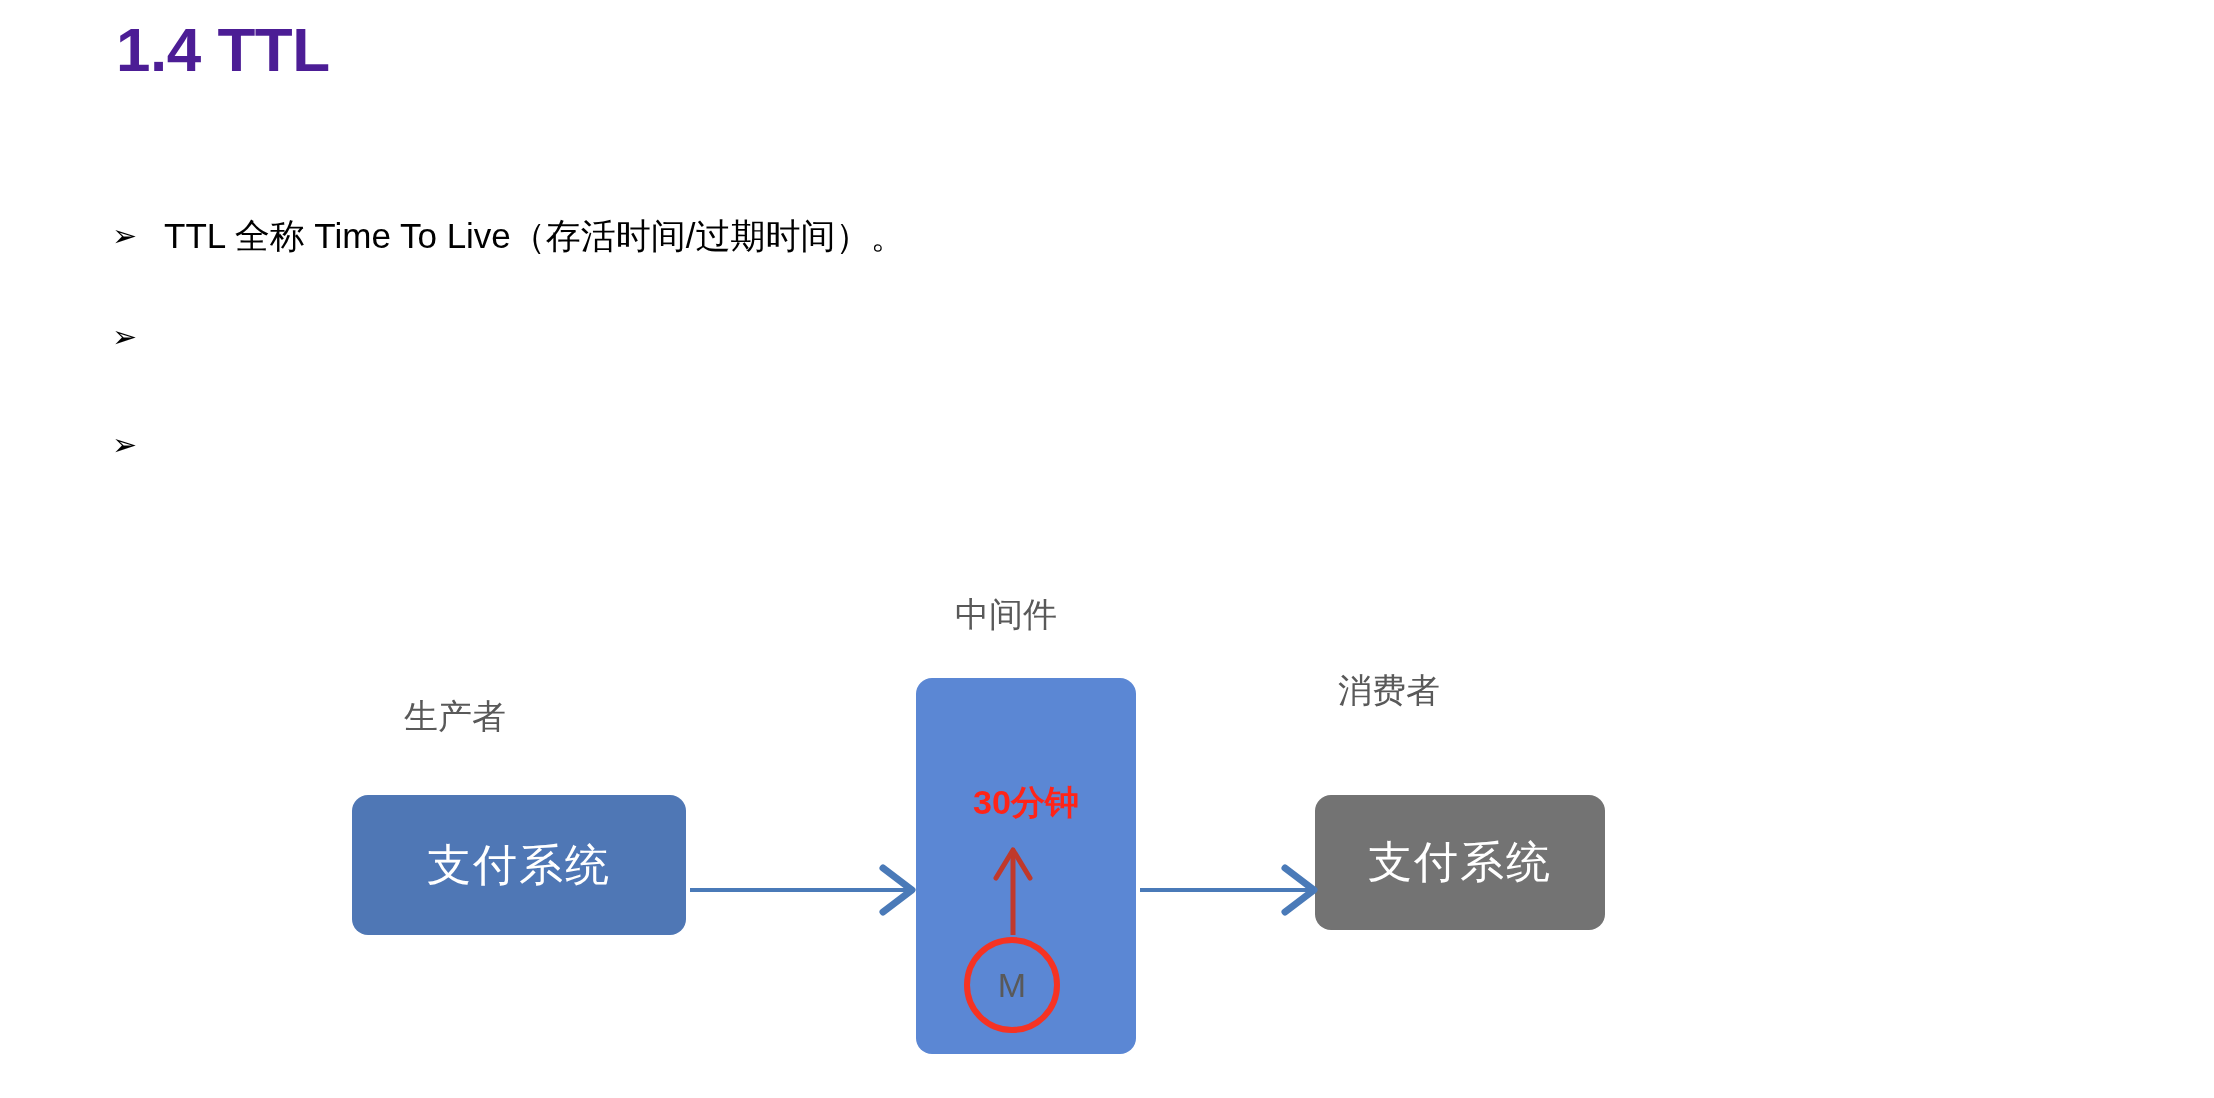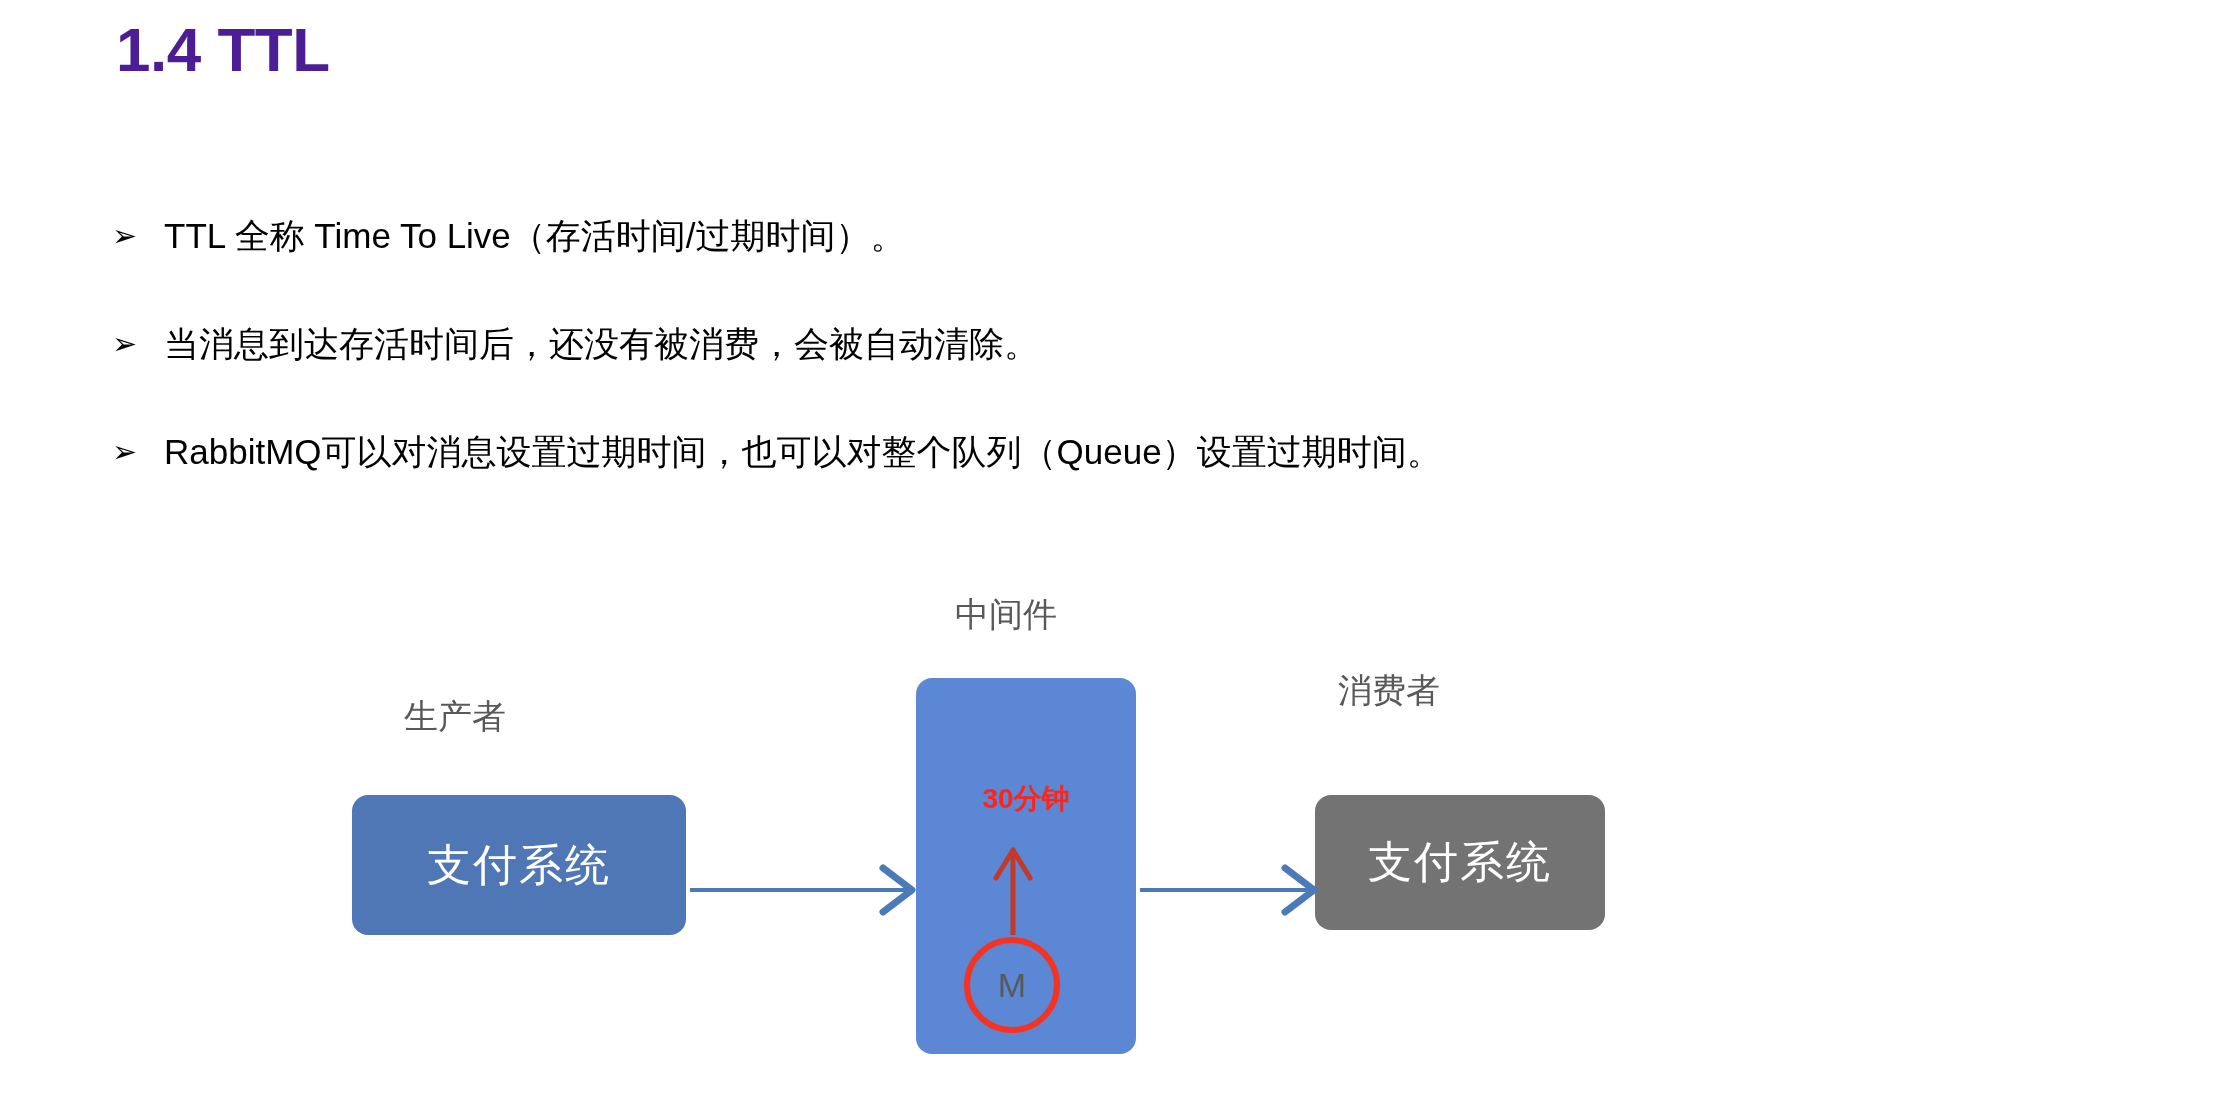--- a/index.html
+++ b/index.html
@@ -102,21 +102,21 @@
     background: #5B87D4;
     border-radius: 16px;
   }
 
   #ttl-text {
     position: absolute;
     left: 916px;
     top: 780px;
     width: 220px;
     text-align: center;
-    font-size: 28px;
+    font-size: 34px;
     font-weight: bold;
     color: #FF2418;
     white-space: nowrap;
   }
 
   
   #msg-node {
     position: absolute;
     left: 964px;
     top: 937px;
@@ -149,26 +149,24 @@
 
 <div id="bullet-list">
 
   <div class="bullet-row">
     <span class="bullet-marker">➢</span>
     <span class="bullet-text">TTL 全称 Time To Live（存活时间/过期时间）。</span>
   </div>
 
   <div class="bullet-row">
     <span class="bullet-marker">➢</span>
-    <span class="bullet-text">当消息到达存活时间后，还没有被消费，会被自动清除。</span>
   </div>
 
   <div class="bullet-row">
     <span class="bullet-marker">➢</span>
-    <span class="bullet-text">RabbitMQ可以对消息设置过期时间，也可以对整个队列（Queue）设置过期时间。</span>
   </div>
 
 </div>
 
 <div>
 
   <div class="cap-label" id="label-middleware">中间件</div>
 
   <div class="cap-label" id="label-producer">生产者</div>
 

